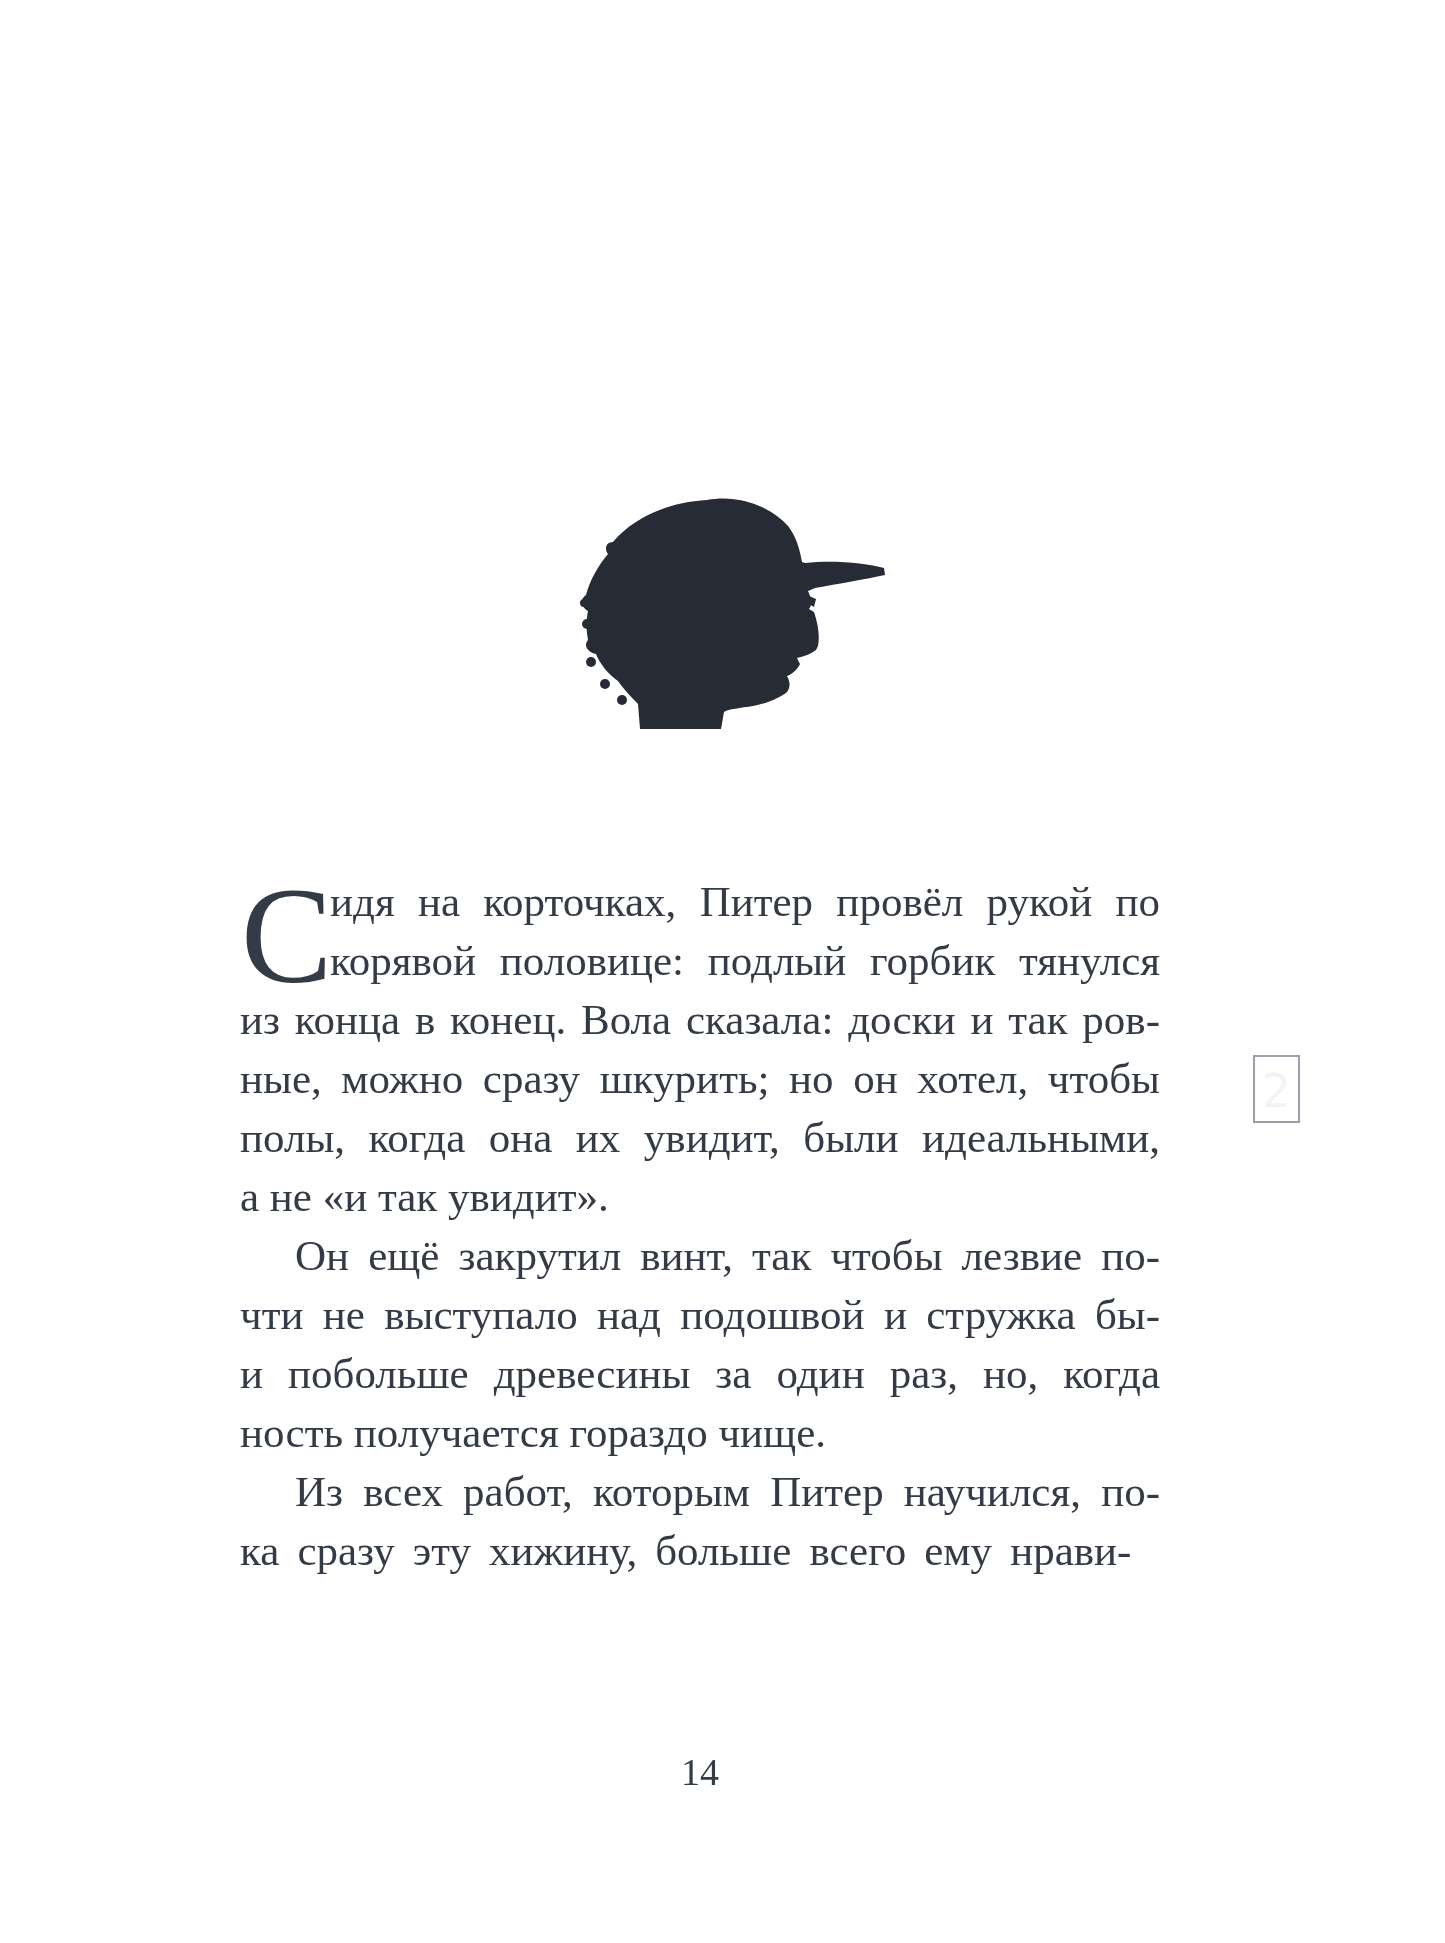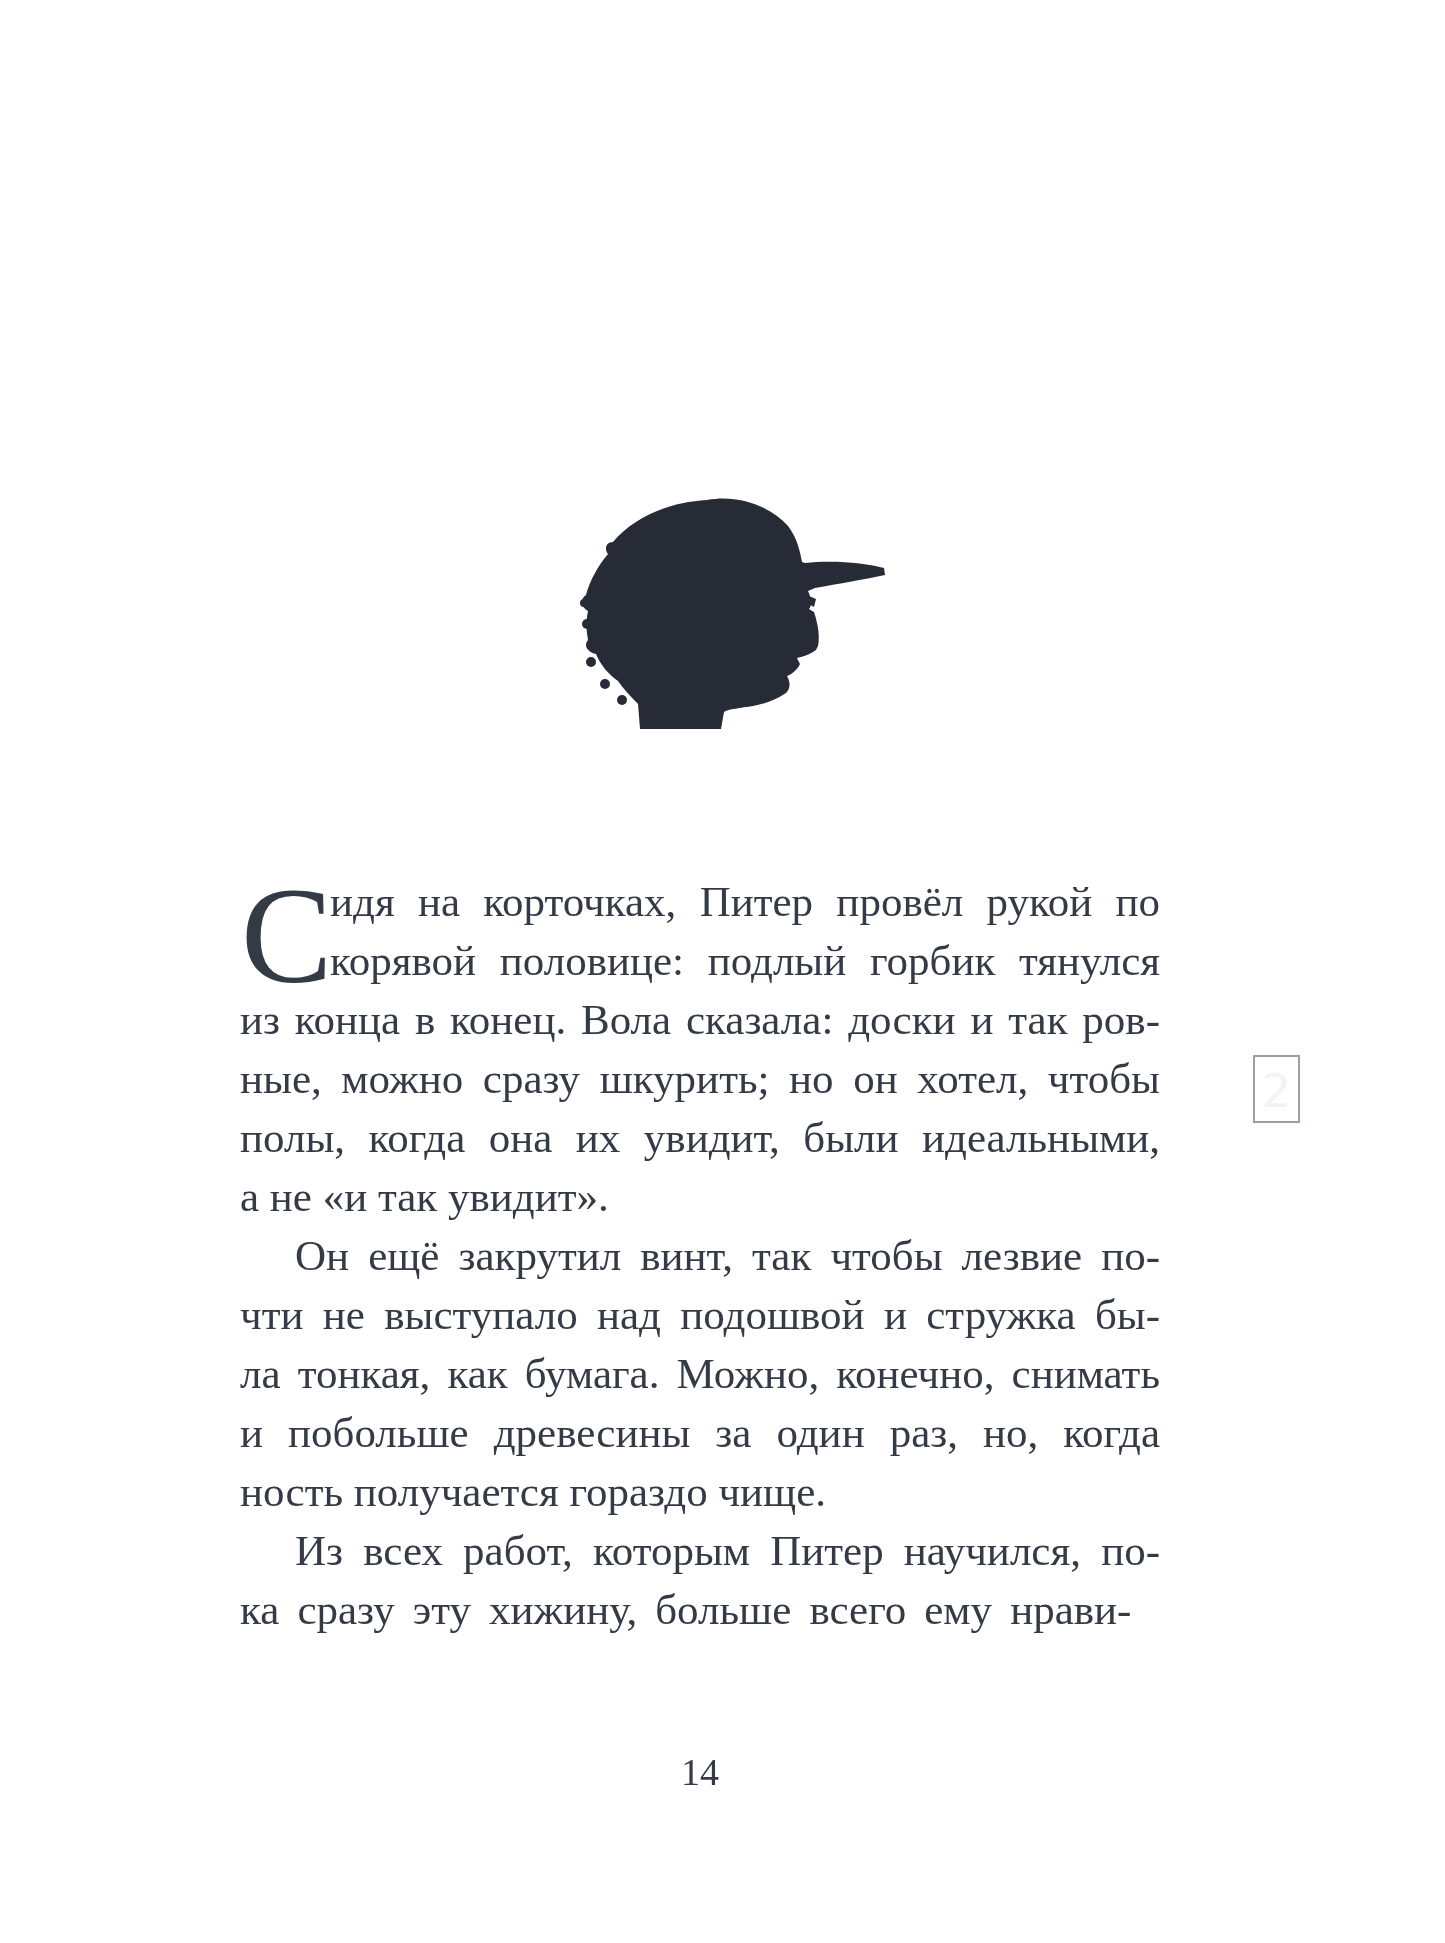--- a/index.html
+++ b/index.html
@@ -100,21 +100,20 @@
   <div class="textblock">
     <div class="line fit dc"><span style="word-spacing: 12.5521px;">идя на корточках, Питер провёл рукой по</span></div>
     <div class="line fit dc"><span style="word-spacing: 12.9805px;">корявой половице: подлый горбик тянулся</span></div>
     <div class="line fit"><span style="word-spacing: 4.07639px;">из конца в конец. Вола сказала: доски и так ров-</span></div>
     <div class="line fit"><span style="word-spacing: 8.87277px;">ные, можно сразу шкурить; но он хотел, чтобы</span></div>
     <div class="line fit"><span style="word-spacing: 12.7526px; margin-top: 48px;">полы, когда она их увидит, были идеальными,</span></div>
     <div class="line para-end"><span>а не «и так увидит».</span></div>
 
     <div class="line fit indent"><span style="word-spacing: 8.34375px;">Он ещё закрутил винт, так чтобы лезвие по-</span></div>
     <div class="line fit"><span style="word-spacing: 8.58929px;">чти не выступало над подошвой и стружка бы-</span></div>
-    <div class="line fit"><span style="word-spacing: 6.40104px;">ла тонкая, как бумага. Можно, конечно, снимать</span></div>
     <div class="line fit"><span style="word-spacing: 14.2835px; margin-top: 48px;">и побольше древесины за один раз, но, когда</span></div>
     <div class="line para-end"><span>ность получается гораздо чище.</span></div>
 
     <div class="line fit indent"><span style="word-spacing: 9.45052px;">Из всех работ, которым Питер научился, по-</span></div>
     <div class="line fit"><span style="word-spacing: 7.32366px;">ка сразу эту хижину, больше всего ему нрави-</span></div>
   </div>
 
   <div class="pagenum">14</div>
 
 </div>

